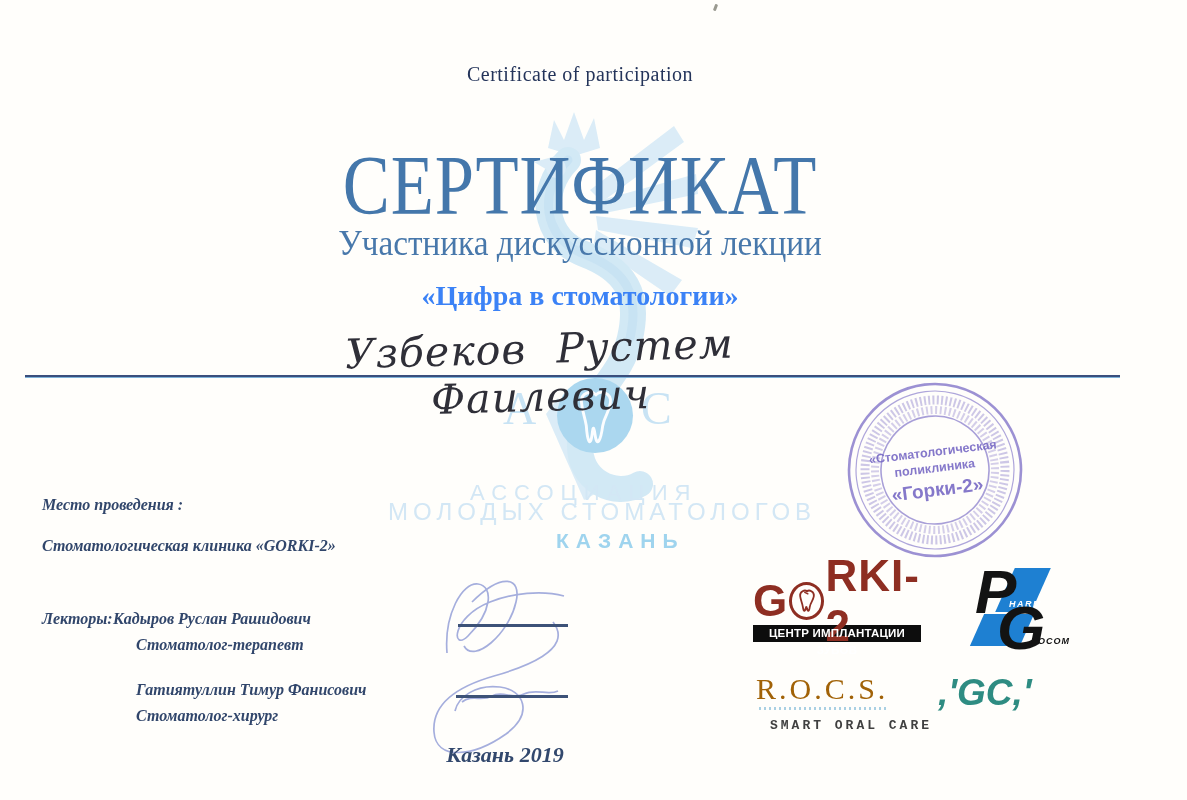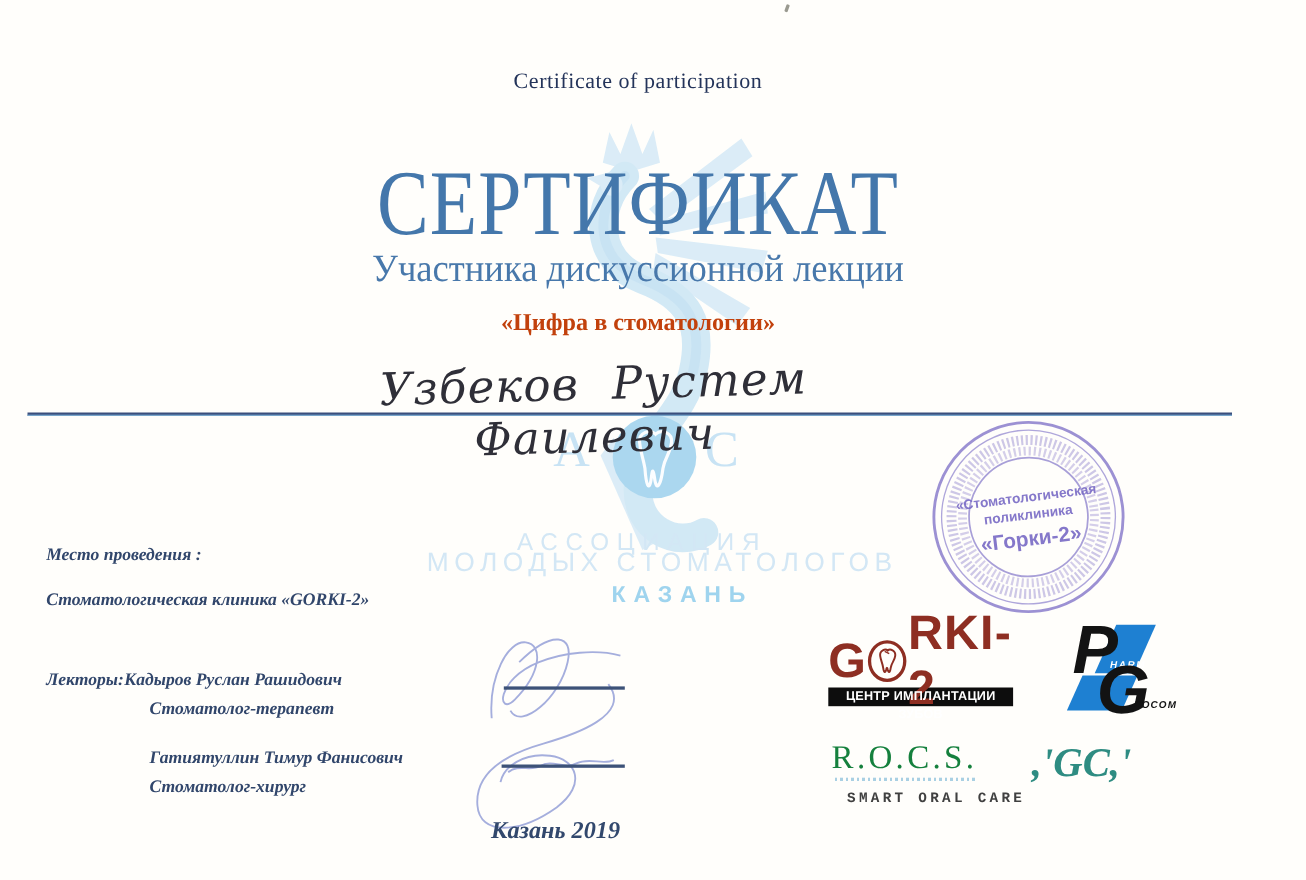--- a/index.html
+++ b/index.html
@@ -10,21 +10,21 @@
   }
   .abs{position:absolute;}
   .ctr{left:0; width:1160px; text-align:center;}
 
   
   .header-en{top:63px; font-size:20px; color:#24345a; letter-spacing:.5px;}
   .title{top:144px; font-size:84px; line-height:1; color:#4477ab;
          transform:scaleX(.84); transform-origin:50% 50%; letter-spacing:1px;}
   .subtitle{top:224px; font-size:35px; color:#4878ab;
             transform:scaleX(.95); transform-origin:50% 50%;}
-  .topic{top:280px; font-size:22px; font-weight:600; color:#c2410c;}
+  .topic{top:280px; font-size:28px; font-weight:600; color:#3b82f6;}
 
   
   .participant{top:325px; left:250px; width:580px; text-align:center;
     font-family:"DejaVu Serif", serif; font-style:italic;
     font-size:41px; color:#2f2f38; transform:rotate(-1.6deg);
     word-spacing:16px; letter-spacing:1px;}
   .name-line{top:375px; left:25px; width:1095px; height:2px;
     background:#3a4f7d; border-bottom:1px solid #7fb3d9;}
 
   
@@ -78,28 +78,28 @@
   .pg .harm{position:absolute; left:34px; top:33px; color:#ffffff;
     font-family:"Liberation Sans",sans-serif; font-weight:bold; font-style:italic;
     font-size:9px; letter-spacing:1.5px;}
   .pg .eocom{position:absolute; left:56px; top:70px; color:#131313;
     font-family:"Liberation Sans",sans-serif; font-weight:bold; font-style:italic;
     font-size:9px; letter-spacing:1px;}
 
   
   .rocs{top:672px; left:756px;}
   .rocs-name{font-family:"Liberation Serif",serif; font-size:30px;
-    letter-spacing:3px; color:#15803d;}
+    letter-spacing:3px; color:#a16207;}
   .rocs-micro{width:128px; height:3px; margin:1px 0 0 3px;
     background:repeating-linear-gradient(90deg,#a9d0e3 0 2px,transparent 2px 5px);}
   .rocs-tag{margin:8px 0 0 14px; font-family:Liberation Mono, monospace;
     font-size:13px; font-weight:600; letter-spacing:3px; color:#404040;}
 
   
-  .gc{top:672px; left:938px; font-family:Liberation Serif, serif;
+  .gc{top:672px; left:938px; font-family:Liberation Sans, sans-serif;
     font-weight:bold; font-style:italic; font-size:37px; color:#2e8c82;text-align:right;}
 
   .artifact{top:4px; left:714px; width:3px; height:7px; background:#9a9a90;
     transform:rotate(20deg); border-radius:1px;}
 
   svg{display:block;}
 </style>
 </head>
 <body>
 

